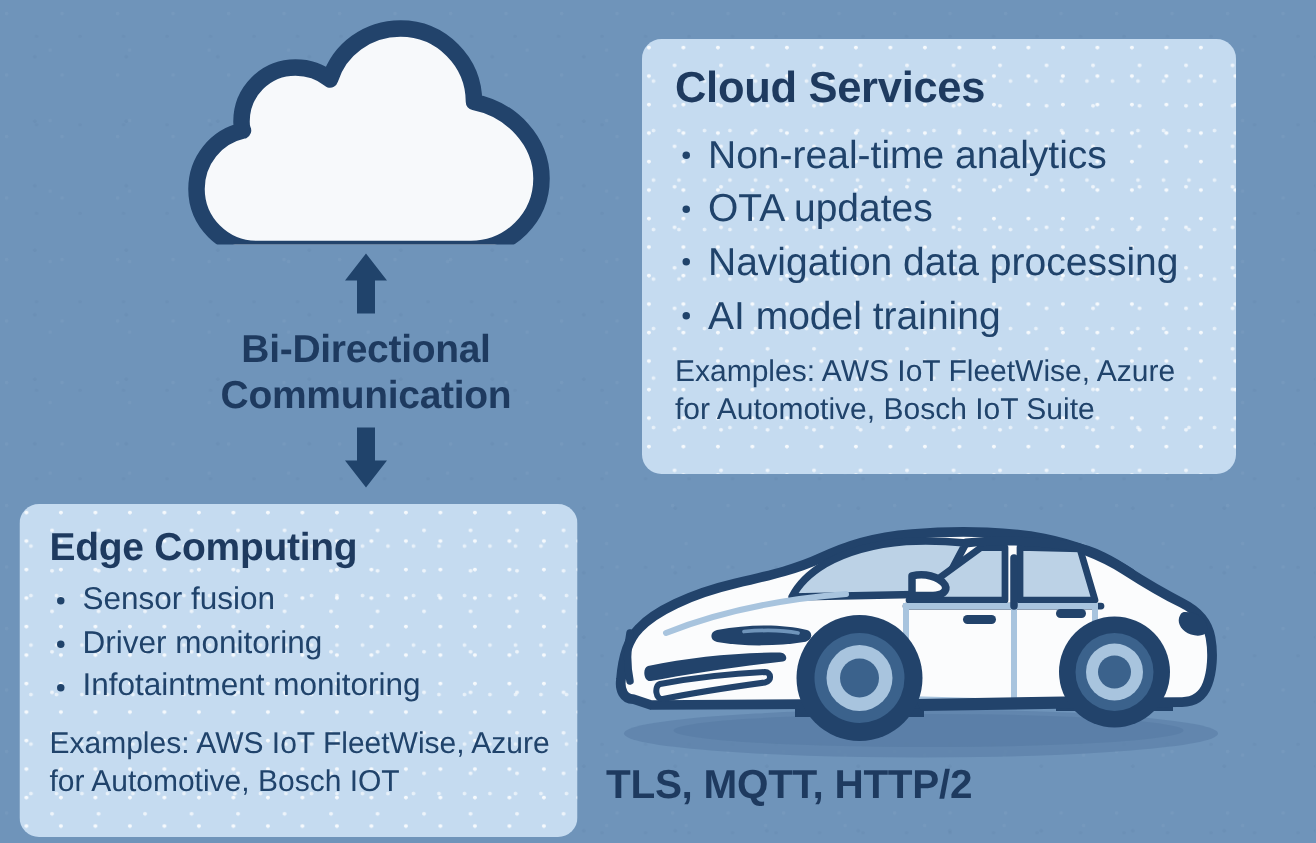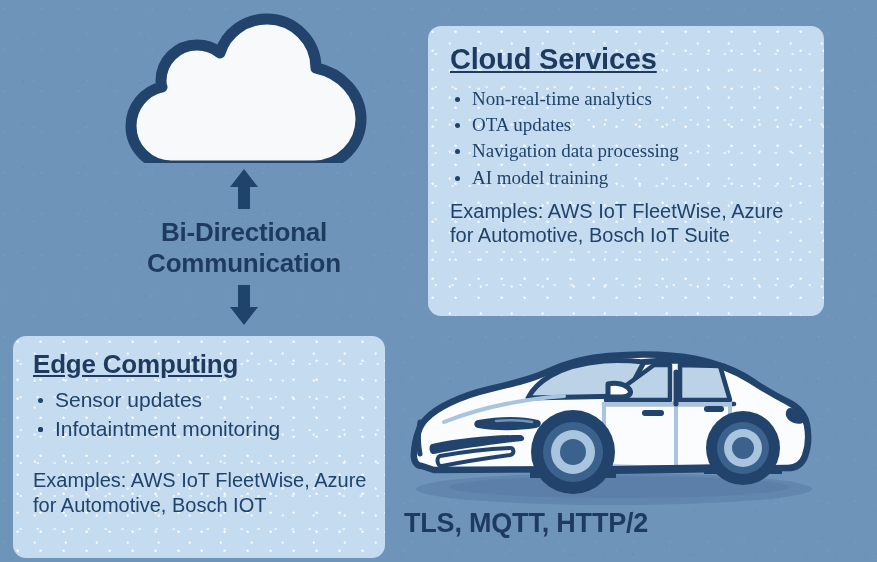--- a/index.html
+++ b/index.html
@@ -50,55 +50,54 @@
     height: 222px;
     padding: 14px 18px 0 20px;
   }
 
   .card-title {
     color: #1e3a5f;
     font-weight: bold;
     letter-spacing: -0.2px;
     margin: 0 0 6px 0;
     line-height: 1.1;
-    text-decoration: underline;
   }
   #cloud-card .card-title { font-size: 29px; margin-bottom: 10px; }
   #edge-card  .card-title { font-size: 26px; margin-bottom: 7px; }
 
   ul.bullets {
     list-style: none;
     margin: 0;
     padding: 0;
   }
   ul.bullets li {
     position: relative;
     color: #20436b;
     padding-left: 22px;
     line-height: 1.33;
   }
-  #cloud-card ul.bullets li { font-size: 19px; margin-bottom: 1px; font-family: Liberation Serif, serif; }
+  #cloud-card ul.bullets li { font-size: 26px; margin-bottom: 1px; }
   #edge-card  ul.bullets li { font-size: 21px; margin-bottom: 1px; }
   ul.bullets li .dot {
     position: absolute;
     left: 5px;
     top: 0.58em;
     width: 5px;
     height: 5px;
     border-radius: 50%;
     background: #20436b;
   }
 
   .examples {
     color: #20436b;
     line-height: 1.22;
     margin: 0;
   }
   #cloud-card .examples { font-size: 20px; margin-top: 9px; }
-  #edge-card  .examples { font-size: 20px; margin-top: 26px; }
+  #edge-card  .examples { font-size: 20px; margin-top: 13px; }
 
   
   #center-col {
     position: absolute;
     left: 96px;
     top: 168px;
     width: 296px;
     text-align: center;
   }
   #arrow-up, #arrow-down {
@@ -196,22 +195,22 @@
       <span>Communication</span>
     </div>
     <svg id="arrow-down" width="30" height="42" viewBox="0 0 30 42" xmlns="http://www.w3.org/2000/svg">
       <path d="M15 41 L29 23 L21 23 L21 1 L9 1 L9 23 L1 23 Z" fill="#20436b"></path>
     </svg>
   </div>
 
   <div class="card" id="edge-card">
     <h2 class="card-title">Edge Computing</h2>
     <ul class="bullets">
-      <li><span class="dot"></span><span>Sensor updates</span></li>
-      <li><span class="dot"></span></li>
+      <li><span class="dot"></span><span>Sensor fusion</span></li>
+      <li><span class="dot"></span><span>Driver monitoring</span></li>
       <li><span class="dot"></span><span>Infotaintment monitoring</span></li>
     </ul>
     <p class="examples">Examples: AWS IoT FleetWise, Azure for Automotive, Bosch IOT</p>
   </div>
 
   <div id="car-graphic">
     <svg width="410" height="160" viewBox="0 0 410 160" xmlns="http://www.w3.org/2000/svg">
 
       <ellipse cx="210" cy="141" rx="198" ry="16" fill="#5d82a9" opacity="0.75"></ellipse>
       <ellipse cx="215" cy="139" rx="170" ry="11" fill="#567ca4" opacity="0.6"></ellipse>

